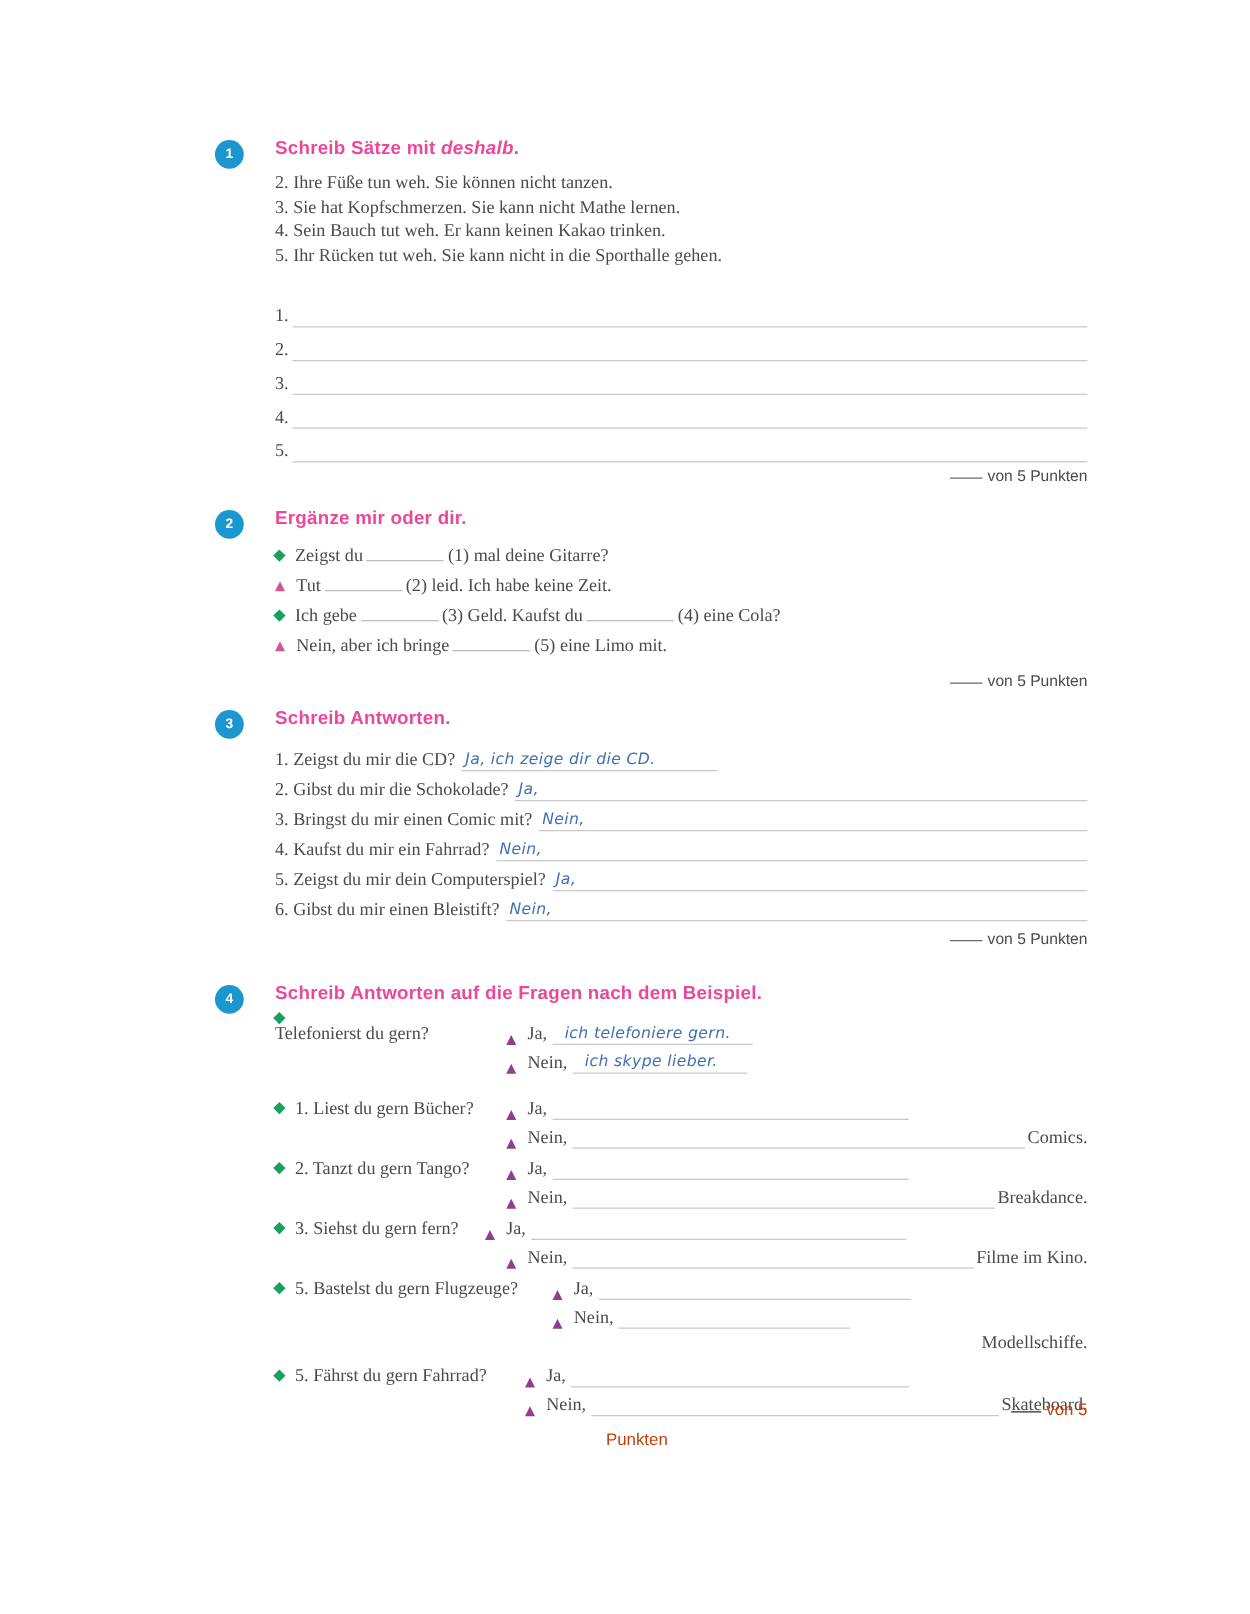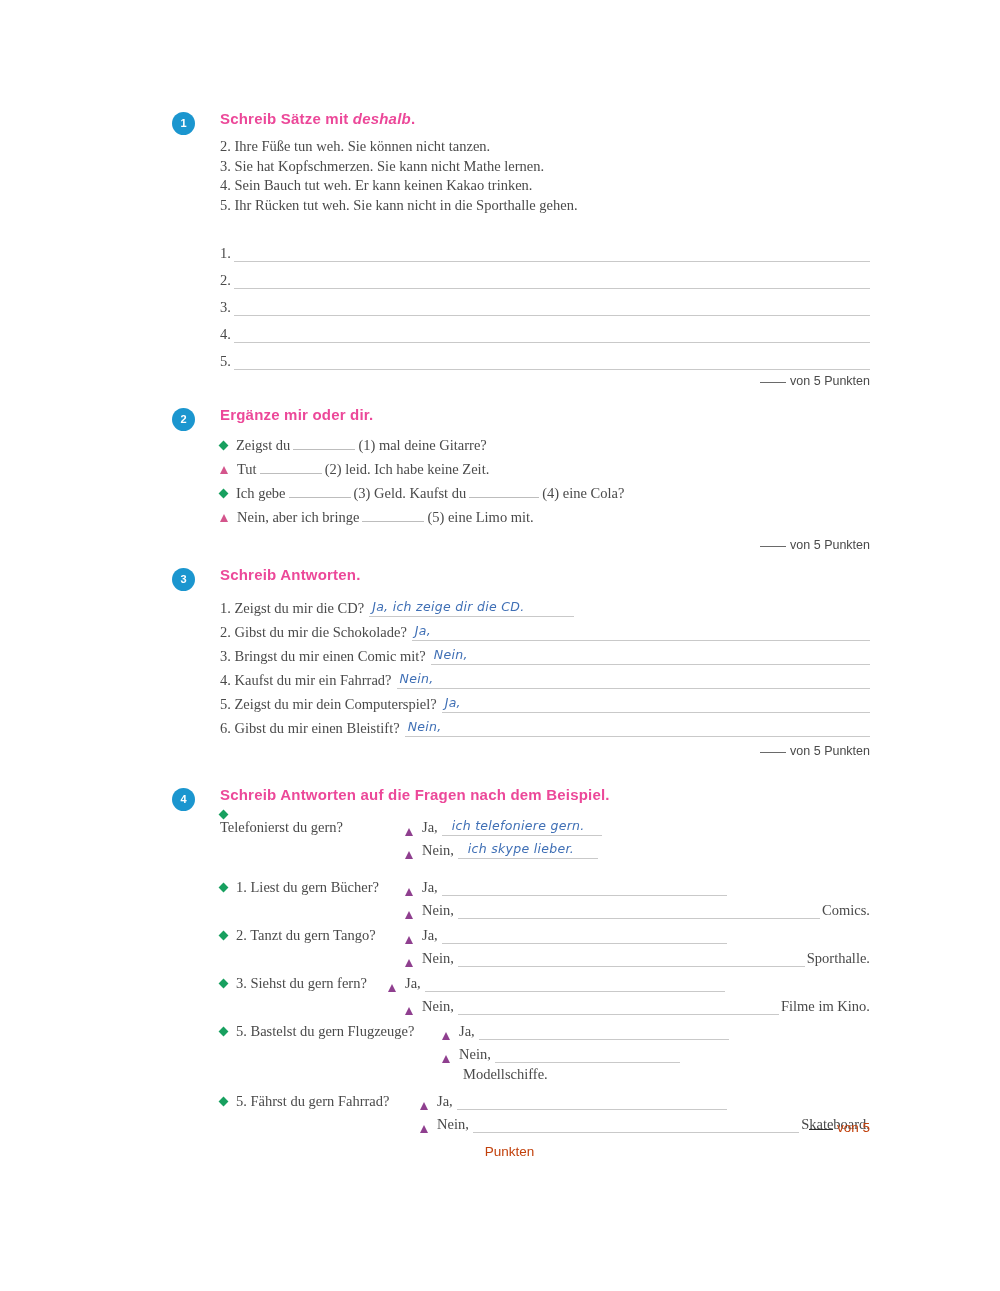--- a/index.html
+++ b/index.html
@@ -215,20 +215,21 @@
     bottom: 2px;
   }
   .q4line .tail {
     flex: 0 0 auto;
     padding-left: 2px;
   }
   .q4cont {
     font-size: 14.5px;
     color: #4a4a4a;
     line-height: 22px;
+    text-align: right;
   }
 
   
   .final-points {
     position: absolute;
     left: 150px;
     top: 1120px;
     width: 720px;
     font-family: "Liberation Sans", sans-serif;
     font-size: 13.5px;
@@ -452,21 +453,21 @@
               <span class="alabel">Ja,</span>
               <span class="aline" style="flex:0 0 auto;width:285px;"></span>
             </span>
           </div>
           <div class="q4line">
             <span class="qcol" style="width:185px;"></span>
             <span class="acol">
               <span class="tri violet"></span>
               <span class="alabel">Nein,</span>
               <span class="aline"></span>
-              <span class="tail">Sporthalle.</span>
+              <span class="tail">Breakdance.</span>
             </span>
           </div>
         </div>
 
         <div class="q4grp">
           <div class="q4line">
             <span class="qcol" style="width:168px;">
               <span class="dia"></span>
               <span>3. Siehst du gern fern?</span>
             </span>

